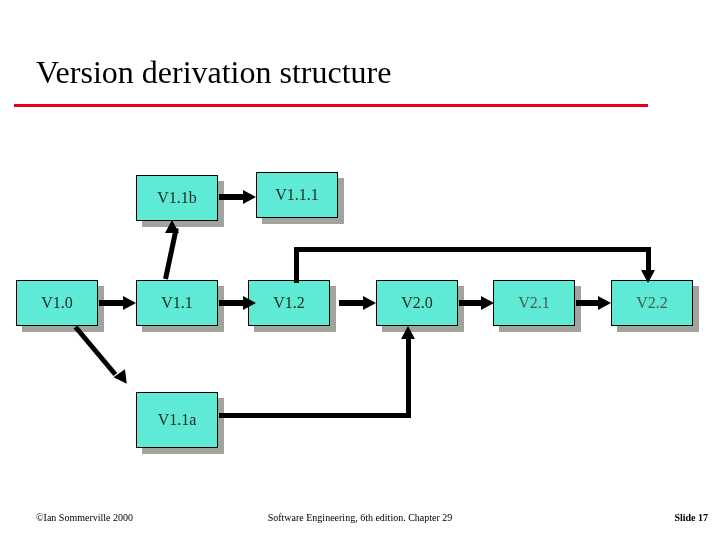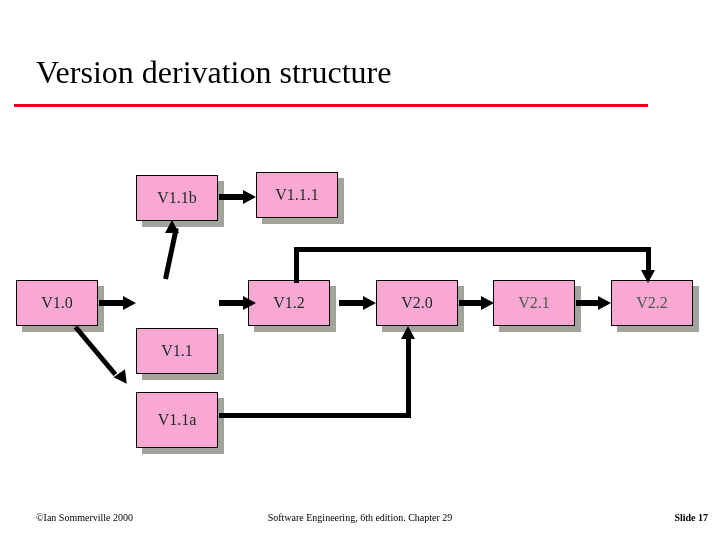--- a/index.html
+++ b/index.html
@@ -40,21 +40,21 @@
   
   #diagram {
     position: absolute;
     left: 0;
     top: 120px;
     width: 720px;
     height: 350px;
   }
   .node {
     position: absolute;
-    background: #f9a8d4;
+    background: #5eead4;
     border: 1px solid #000000;
     box-shadow: 6px 6px 0 0 #a0a49c;
     color: #1d2a1f;
     font-family: "Liberation Serif", serif;
     font-size: 16px;
     display: flex;
     align-items: center;
     justify-content: center;
     box-sizing: border-box;
   }
@@ -131,21 +131,21 @@
   <div id="title-rule"></div>
 
   <div id="diagram">
 
     <div class="node" style="left:136px; top:55px; width:82px; height:46px;">V1.1b</div>
 
     <div class="node" style="left:256px; top:52px; width:82px; height:46px;">V1.1.1</div>
 
     <div class="node" style="left:16px; top:160px; width:82px; height:46px;text-align:center;">V1.0</div>
 
-    <div class="node" style="left:136px; top:160px; width:82px; height:46px;margin-top:48px;">V1.1</div>
+    <div class="node" style="left:136px; top:160px; width:82px; height:46px;">V1.1</div>
 
     <div class="node" style="left:248px; top:160px; width:82px; height:46px;">V1.2</div>
 
     <div class="node" style="left:376px; top:160px; width:82px; height:46px;">V2.0</div>
 
     <div class="node dim" style="left:493px; top:160px; width:82px; height:46px;">V2.1</div>
 
     <div class="node dim" style="left:611px; top:160px; width:82px; height:46px;">V2.2</div>
 
     <div class="node" style="left:136px; top:272px; width:82px; height:56px;">V1.1a</div>

